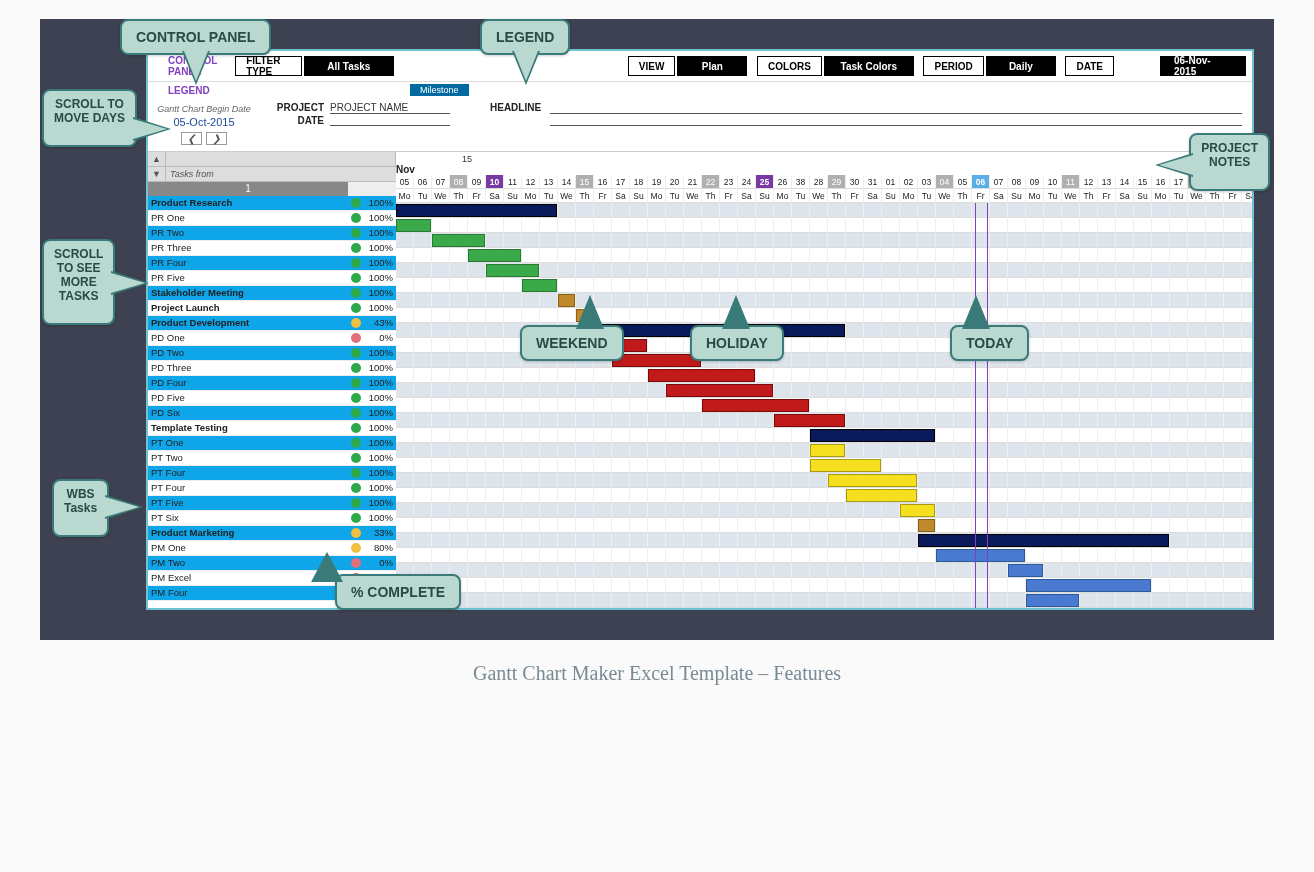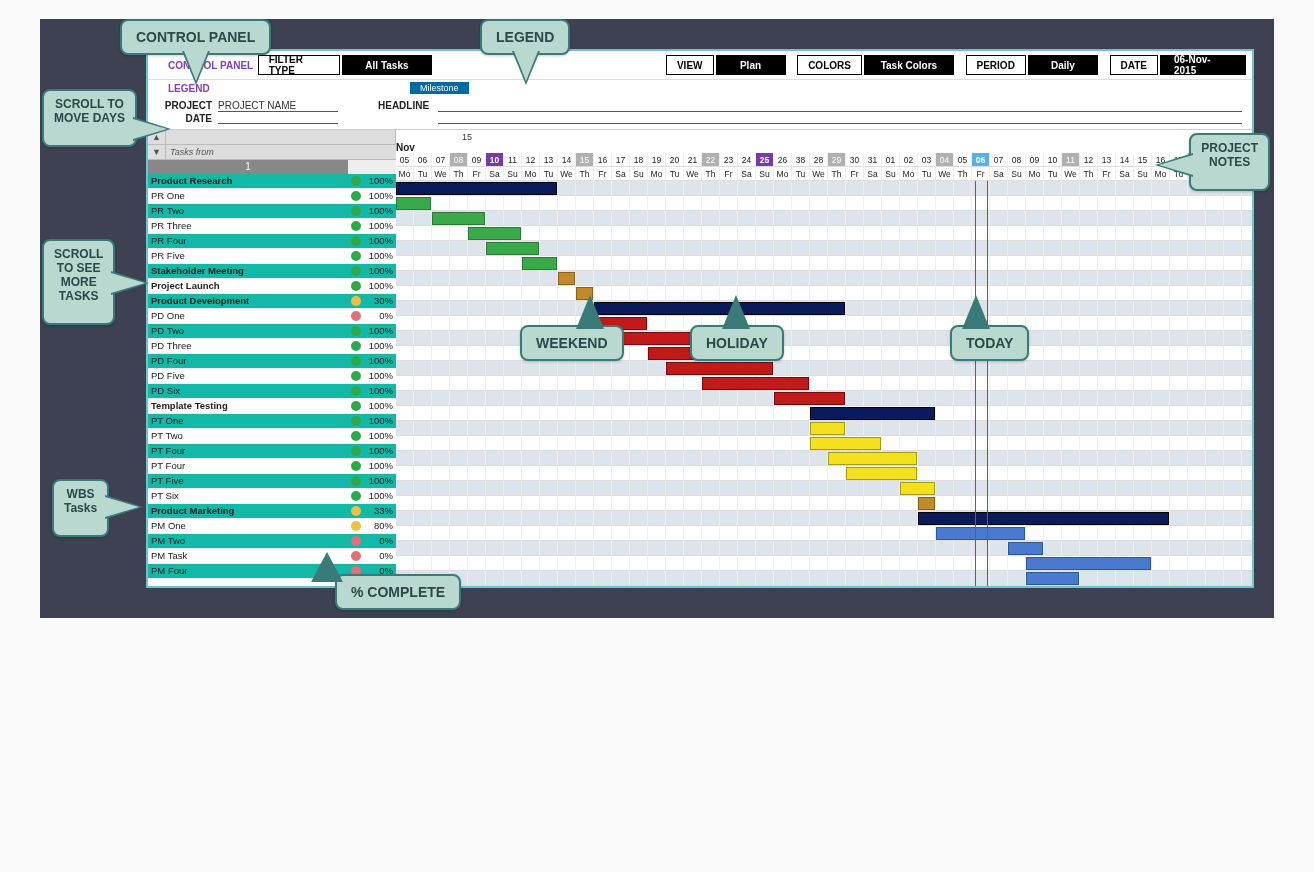--- a/index.html
+++ b/index.html
@@ -29,21 +29,21 @@
 
   .gantt-area { display:flex; }
   .left-col { width:248px; }
   .tasks-header { background:#ddd; display:flex; border-bottom:1px solid #bbb;}
   .tasks-header .tri { width:18px; text-align:center; font-size:9px; border-right:1px solid #bbb; padding:2px 0; color:#555;}
   .tasks-header .ftxt { flex:1; font-style:italic; font-size:9px; padding:2px 4px; color:#555;}
   .slot-row { background:#9aa; height:14px;}
   .col-hdr { display:flex; background:#3a6a9a; color:#fff; font-size:10px;}
   .col-hdr .tn { flex:1; text-align:center; padding:6px 0; border-right:1px solid #7aa;}
   .col-hdr .wd { width:48px; text-align:center; padding:2px 0; font-size:8px; line-height:1.1; background:#fff; color:#333; border-right:1px solid #ccc;}
-  .task-row { display:flex; height:15px; font-size:9.5px; border-bottom:1px solid #eee; background:#14b8a6; }
+  .task-row { display:flex; height:15px; font-size:9.5px; border-bottom:1px solid #eee; background:#0ea5e9; }
   .task-row.alt { background:#fff; }
   .task-row .tn { flex:1; padding:1px 3px; white-space:nowrap; overflow:hidden;}
   .task-row.bold .tn { font-weight:bold; }
   .task-row .st { width:16px; padding:1px 0; text-align:center;}
   .task-row .st .dot { width:10px;height:10px;border-radius:50%; display:inline-block; margin-top:1px;}
   .dot.g{background:#2ea94a;} .dot.y{background:#f0c040;} .dot.r{background:#e0707a;}
   .task-row .pc { width:32px; text-align:right; padding:1px 3px 1px 0;}
   .right-col { flex:1; overflow:hidden;}
   .cal-header { }
   .cal-year { font-size:9px; padding:2px 0 0 66px; color:#333;}
@@ -136,29 +136,37 @@
         <div class="pill white">VIEW</div>
         <div class="pill black" style="min-width:70px;">Plan</div>
         <div style="width:8px;"></div>
         <div class="pill white">COLORS</div>
         <div class="pill black" style="min-width:90px;">Task Colors</div>
         <div style="width:8px;"></div>
         <div class="pill white">PERIOD</div>
         <div class="pill black" style="min-width:70px;">Daily</div>
         <div style="width:8px;"></div>
         <div class="pill white">DATE</div>
-        <div class="pill black" style="min-width:86px;">06-Nov-2015</div>
+        <div class="pill black" style="min-width:86px;margin-left:44px;">06-Nov-2015</div>
       </div>
 
       <div class="legend-row">
         <div class="legend-label">LEGEND</div>
         <div class="legend-bar">Milestone</div>
       </div>
 
       <div class="proj-area">
+        <div class="proj-left">
+          <div>Gantt Chart Begin Date</div>
+          <div class="date">05-Oct-2015</div>
+          <div class="arrows">
+            <span>❮</span>
+            <span>❯</span>
+          </div>
+        </div>
         <div class="proj-right">
           <div class="row">
             <div class="lab">PROJECT</div>
             <div class="val">PROJECT NAME</div>
             <div class="headline-lab">HEADLINE</div>
             <div class="headline-val"></div>
           </div>
           <div class="row">
             <div class="lab">DATE</div>
             <div class="val" style="min-width:120px;"></div>
@@ -219,21 +227,21 @@
       <div class="pc">100%</div>
     </div>
               <div class="task-row alt bold">
       <div class="tn">Project Launch</div>
       <div class="st"><span class="dot g"></span></div>
       <div class="pc">100%</div>
     </div>
               <div class="task-row bold">
       <div class="tn">Product Development</div>
       <div class="st"><span class="dot y"></span></div>
-      <div class="pc">30%</div>
+      <div class="pc">43%</div>
     </div>
               <div class="task-row alt">
       <div class="tn">PD One</div>
       <div class="st"><span class="dot r"></span></div>
       <div class="pc">0%</div>
     </div>
               <div class="task-row">
       <div class="tn">PD Two</div>
       <div class="st"><span class="dot g"></span></div>
       <div class="pc">100%</div>
@@ -302,21 +310,21 @@
       <div class="tn">PM One</div>
       <div class="st"><span class="dot y"></span></div>
       <div class="pc">80%</div>
     </div>
               <div class="task-row">
       <div class="tn">PM Two</div>
       <div class="st"><span class="dot r"></span></div>
       <div class="pc">0%</div>
     </div>
               <div class="task-row alt">
-      <div class="tn">PM Task</div>
+      <div class="tn">PM Excel</div>
       <div class="st"><span class="dot r"></span></div>
       <div class="pc">0%</div>
     </div>
               <div class="task-row">
       <div class="tn">PM Four</div>
       <div class="st"><span class="dot r"></span></div>
       <div class="pc">0%</div>
     </div>
             </div>
         </div>
@@ -1805,13 +1813,14 @@
                 <div class="cell"></div>
                 <div class="bar blue seg" style="left:630px;width:53px;"></div>
               </div>
               <div class="today-line" style="left:579px;"></div>
               <div class="today-line" style="left:591px;"></div>
             </div>
         </div>
       </div>
     </div>
   </div>
+  <div class="caption">Gantt Chart Maker Excel Template – Features</div>
 </div>
 
 </body></html>

